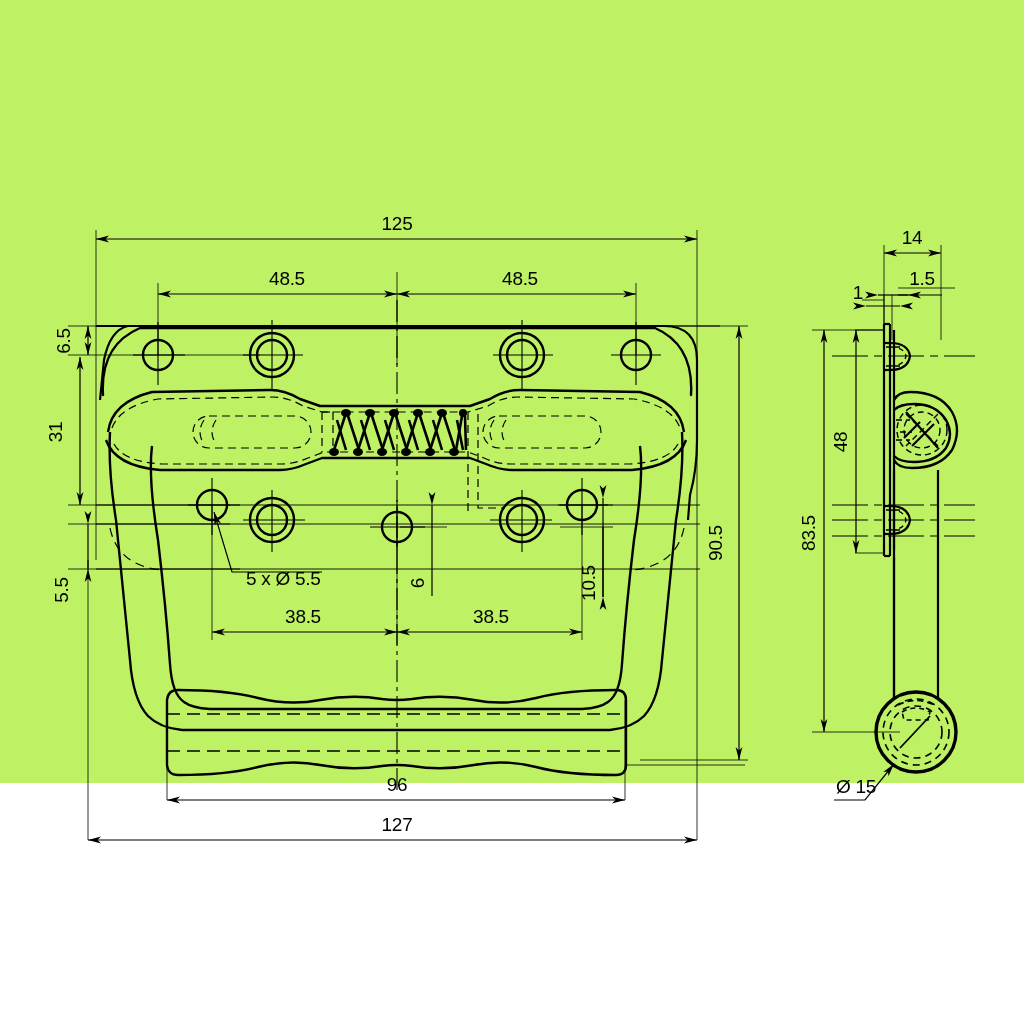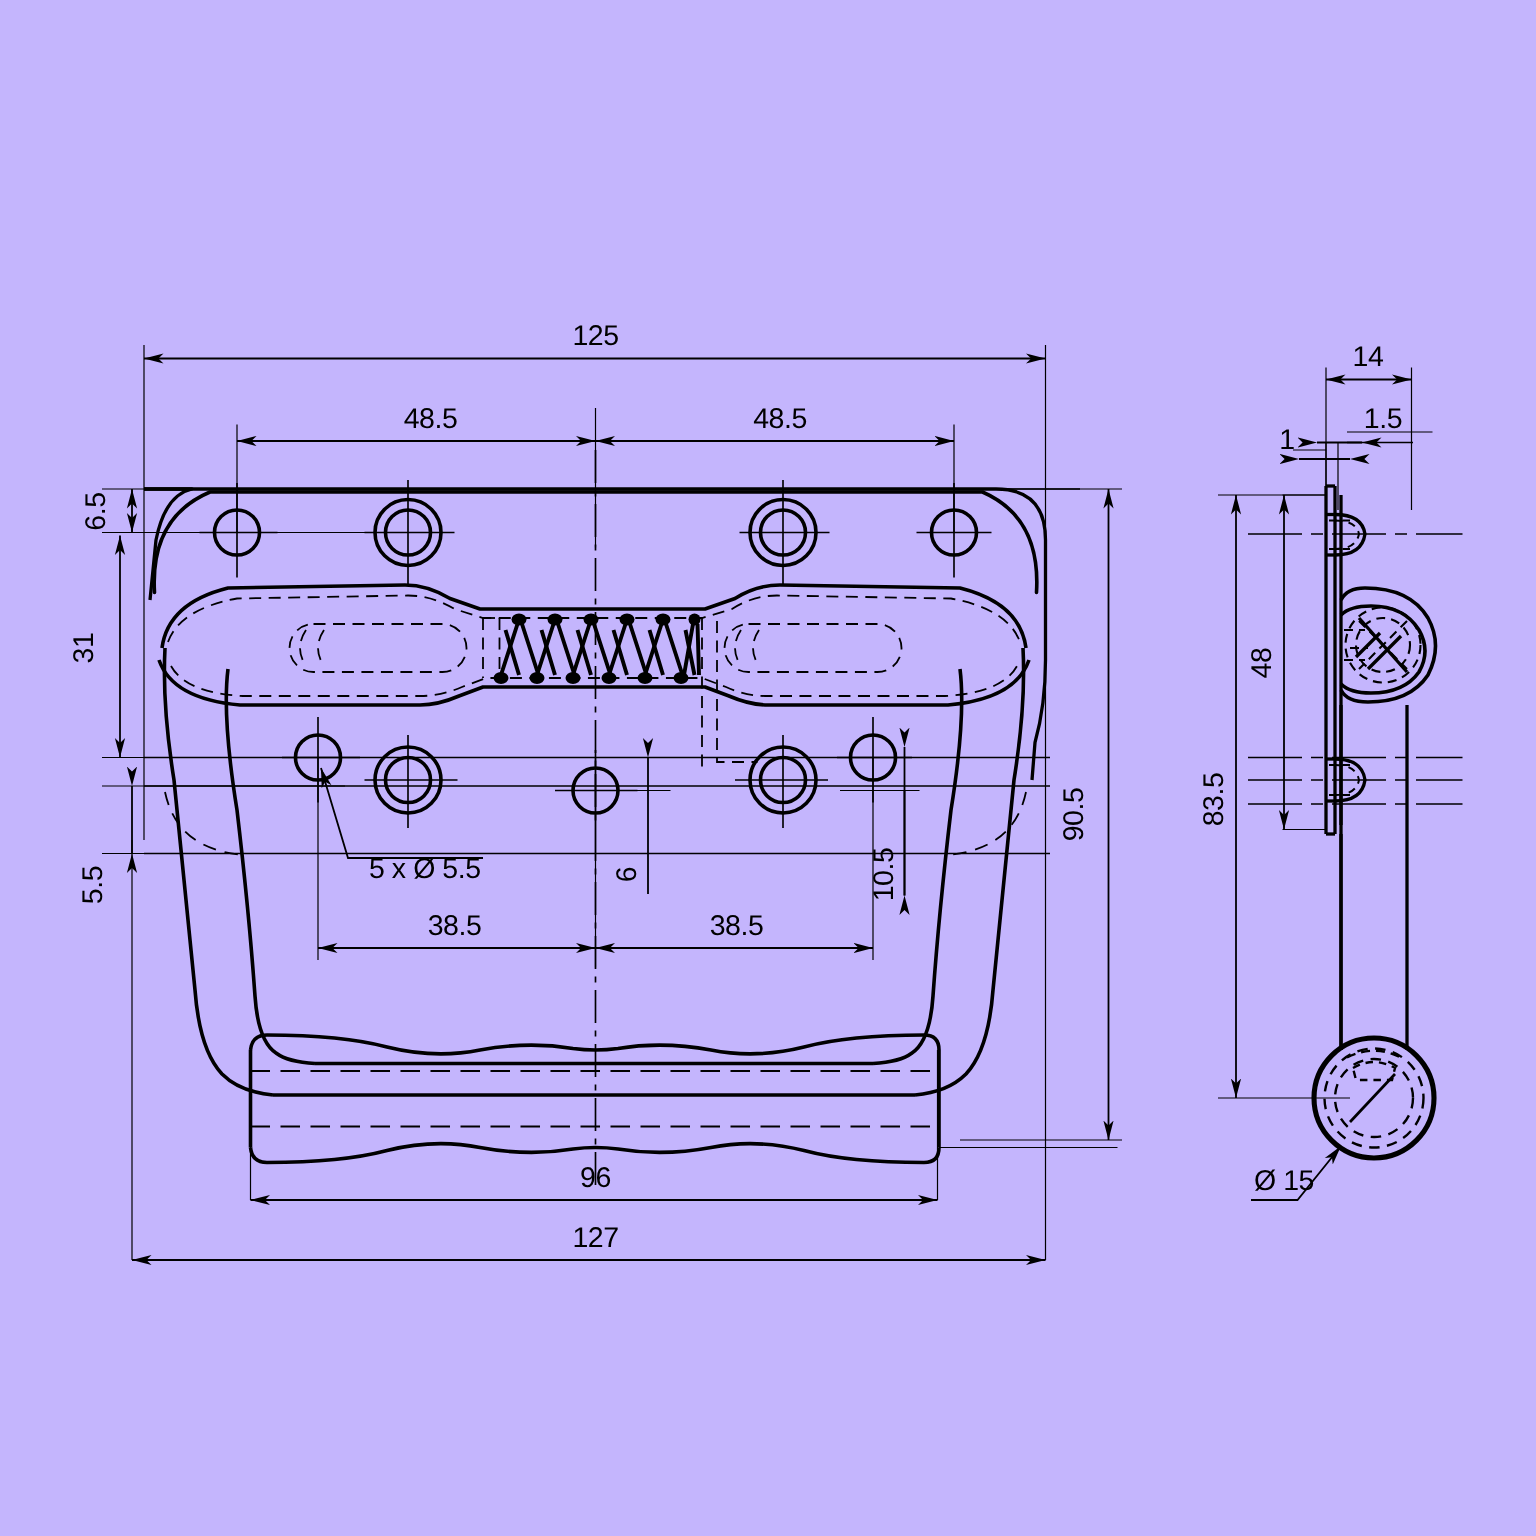--- a/index.html
+++ b/index.html
@@ -10,22 +10,22 @@
   }
   body {
     width: 1024px;
     height: 1024px;
     font-family: "Liberation Sans", sans-serif;
     overflow: hidden;
   }
   #root {
     position: relative;
     width: 1024px;
-    height: 1024px;
-    background: #c4b5fd;
+    height: 783px;
+    background: #bef264;
   }
   svg {
     display: block;
   }
   .dimtext {
     font-family: "Liberation Sans", sans-serif;
     font-size: 19px;
     fill: #000000;
     letter-spacing: -0.3px;
   }

